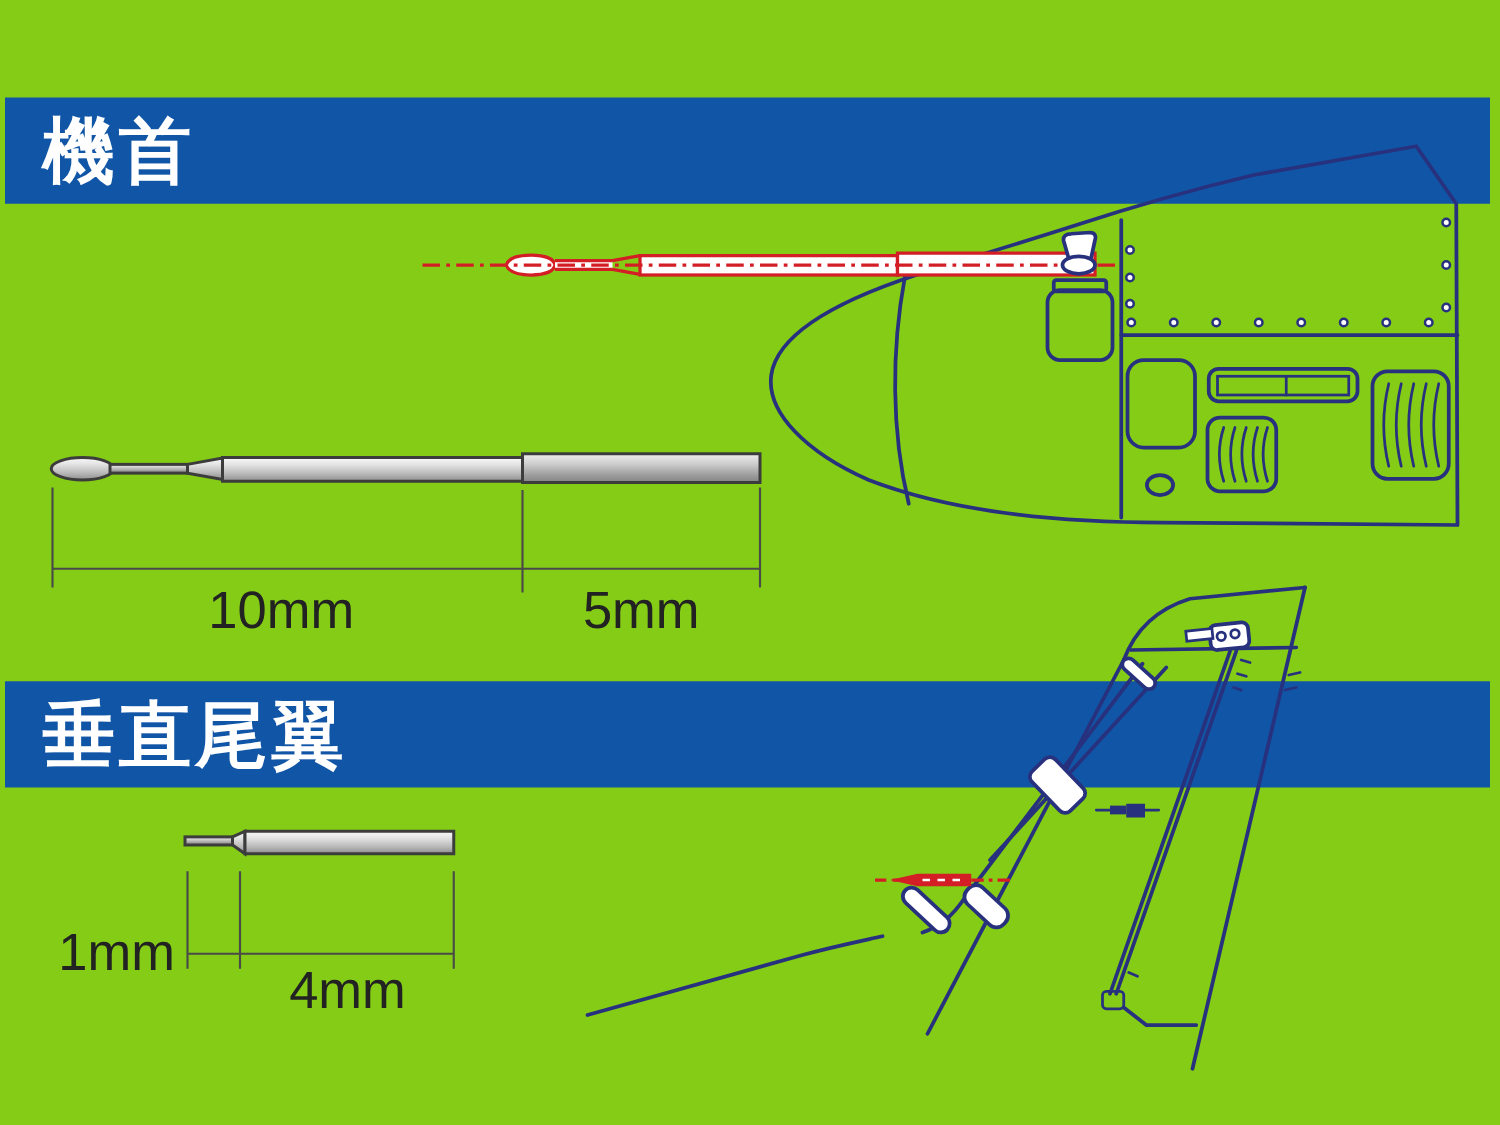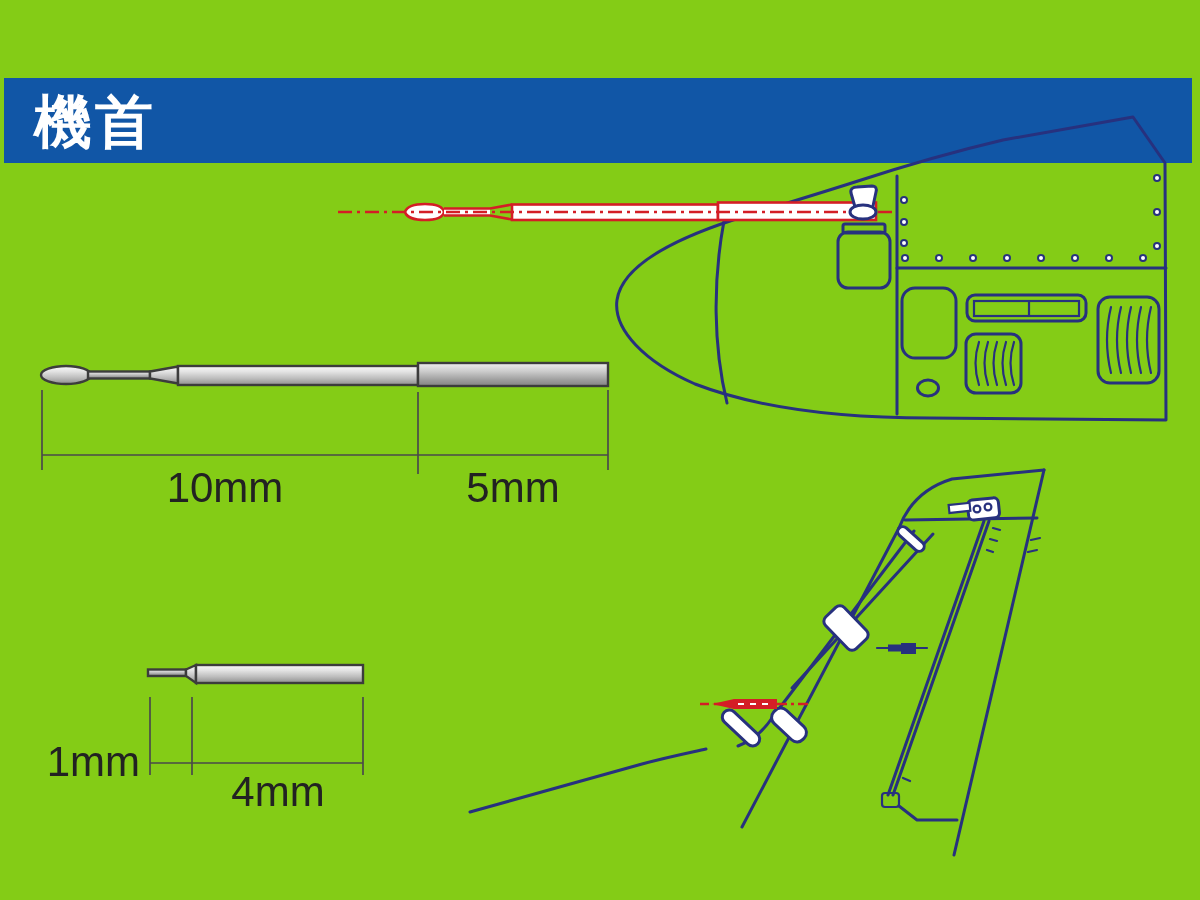--- a/index.html
+++ b/index.html
@@ -31,20 +31,23 @@
 </style>
 </head>
 <body>
 
 <div id="stage">
 
   <div class="banner" id="banner-nose">
     <span class="banner-title">機首</span>
   </div>
 
+  <div class="banner" id="banner-tail">
+    <span class="banner-title">垂直尾翼</span>
+  </div>
 
   <svg id="diagram" width="1200" height="900" viewBox="0 0 1200 900">
     <defs>
       <linearGradient id="metA" x1="0" y1="0" x2="0" y2="1">
         <stop offset="0" stop-color="#fafafa"></stop>
         <stop offset="0.3" stop-color="#e3e3e3"></stop>
         <stop offset="0.65" stop-color="#bdbdbd"></stop>
         <stop offset="1" stop-color="#8f8f8f"></stop>
       </linearGradient>
       <linearGradient id="metB" x1="0" y1="0" x2="0" y2="1">

